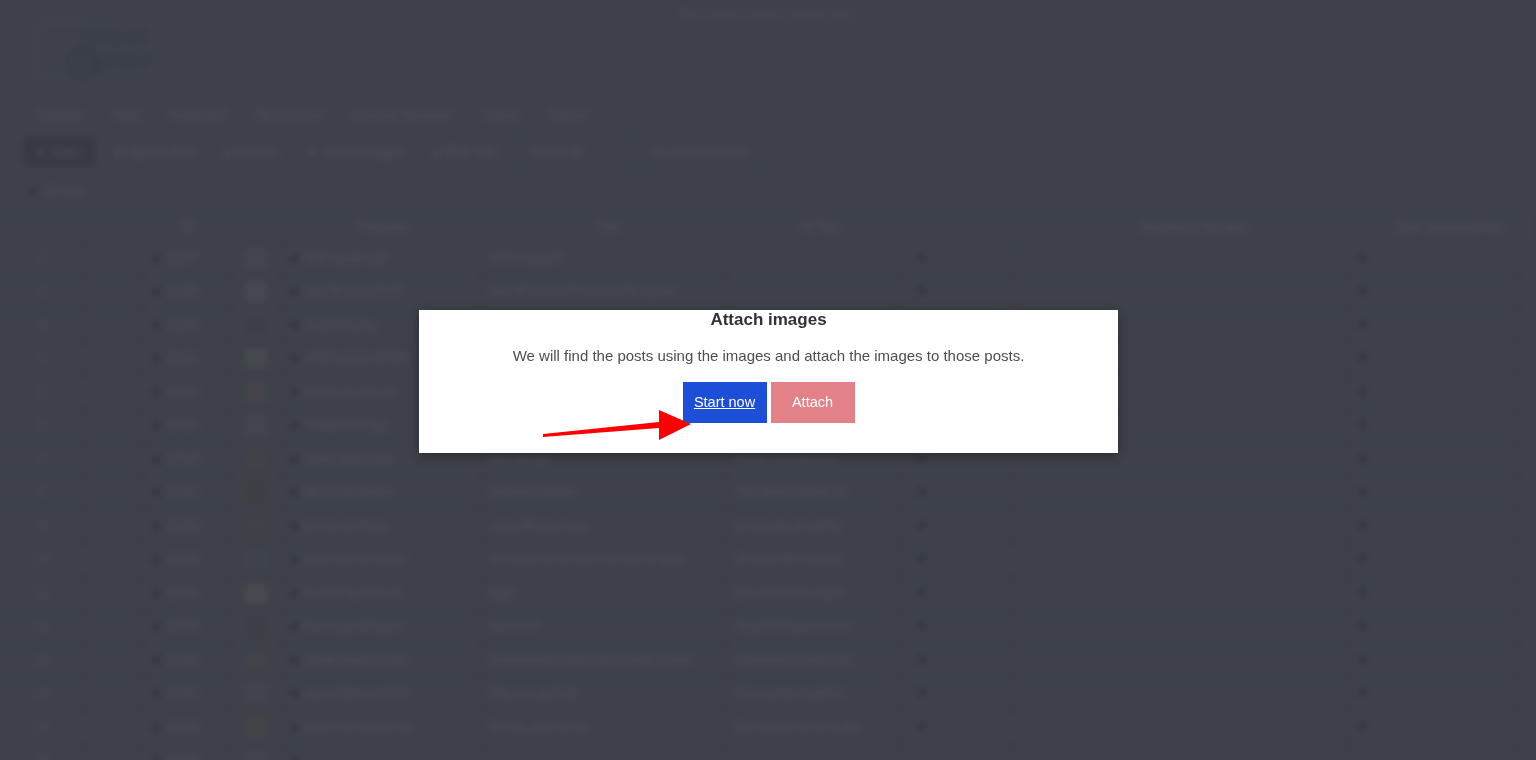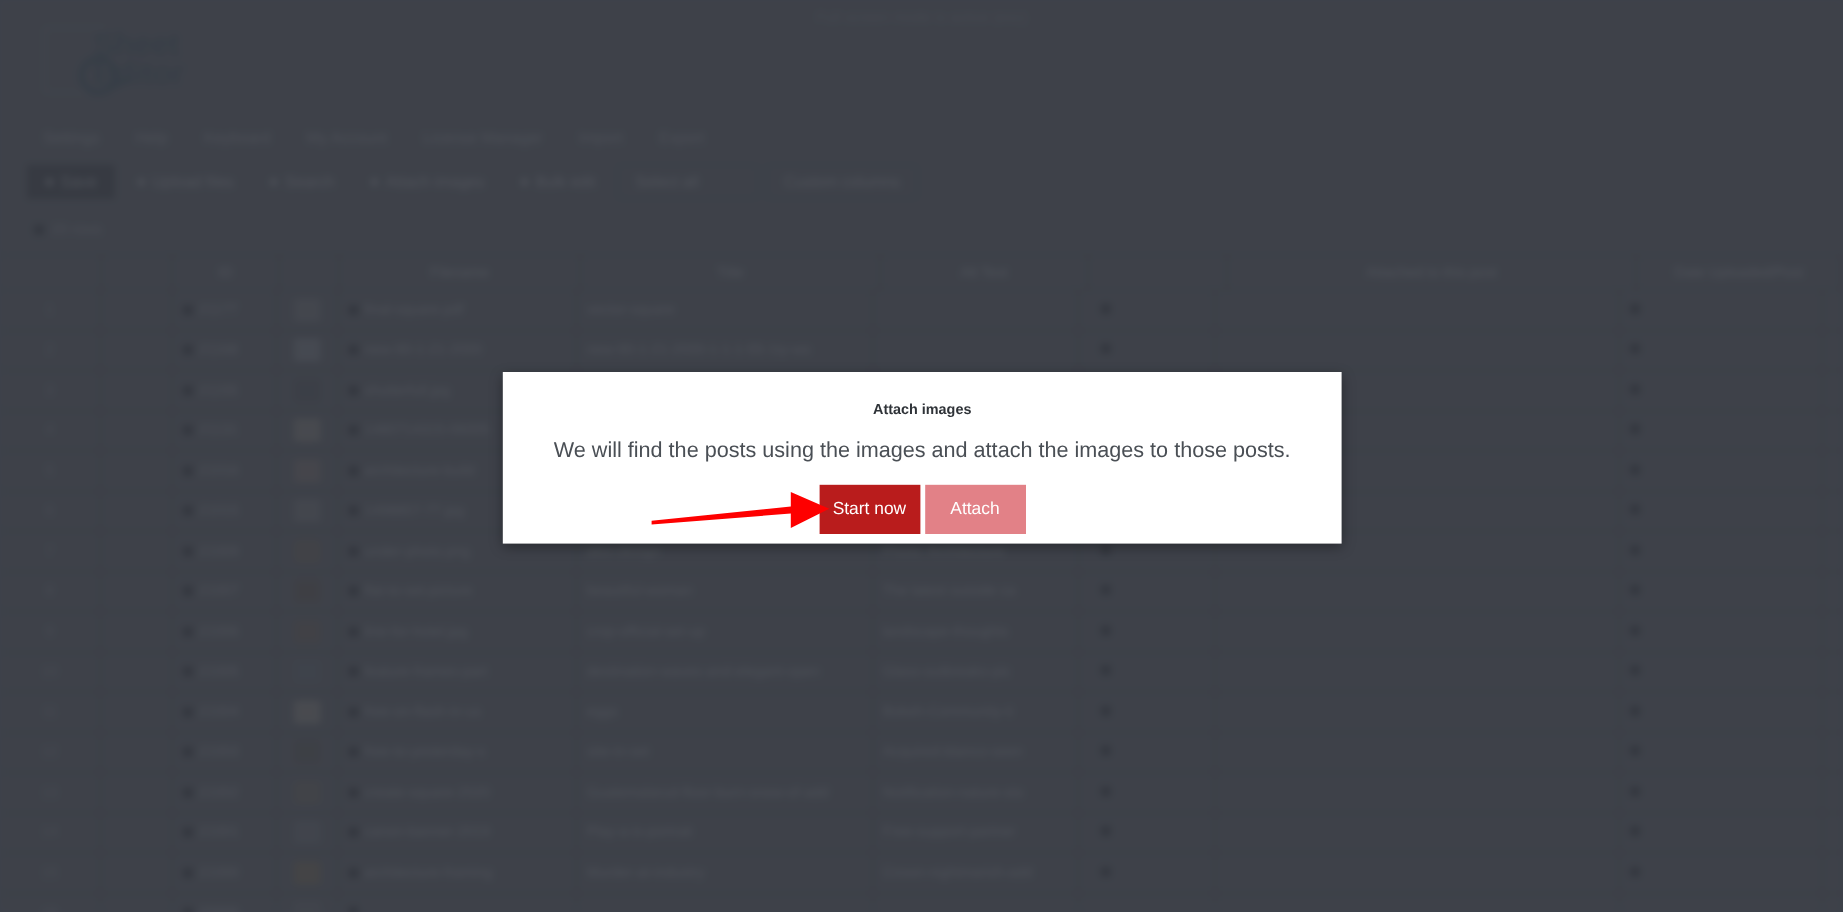--- a/index.html
+++ b/index.html
@@ -80,26 +80,26 @@
   #dim { position: absolute; inset: 0; background: rgba(60,64,74,0.76); }
 
   
   #modal {
     position: absolute; left: 419px; top: 310px;
     width: 699px; height: 143px;
     background: #ffffff;
     box-shadow: 0 3px 10px rgba(0,0,0,0.35);
     text-align: center;
   }
-  #modal .m-title { margin-top: 24px; font-size: 12px; font-weight: bold; color: #2f3338; }
-  #modal .m-body { margin-top: 17px; font-size: 18px; color: #4a4f55; }
+  #modal .m-title { font-size: 17px; font-weight: bold; color: #2f3338; }
+  #modal .m-body { margin-top: 17px; font-size: 15px; color: #4a4f55; }
   #modal .m-actions { margin-top: 18px; display: flex; justify-content: center; gap: 4px; }
   .m-btn { border: none; cursor: pointer; color: #fff; font-size: 14.5px; font-family: "Liberation Sans", sans-serif;
            padding: 0; width: 84px; height: 41px; line-height: 41px; }
-  .m-btn.start { background: #b91c1c; }
+  .m-btn.start { background: #1d4ed8; text-decoration: underline; }
   .m-btn.close { background: #e28187; }
 
   
   #arrow { position: absolute; left: 541px; top: 398px; width: 160px; height: 48px; pointer-events: none; }
 </style>
 </head>
 <body>
 
 <div id="app-backdrop">
   <div id="app-inner">

